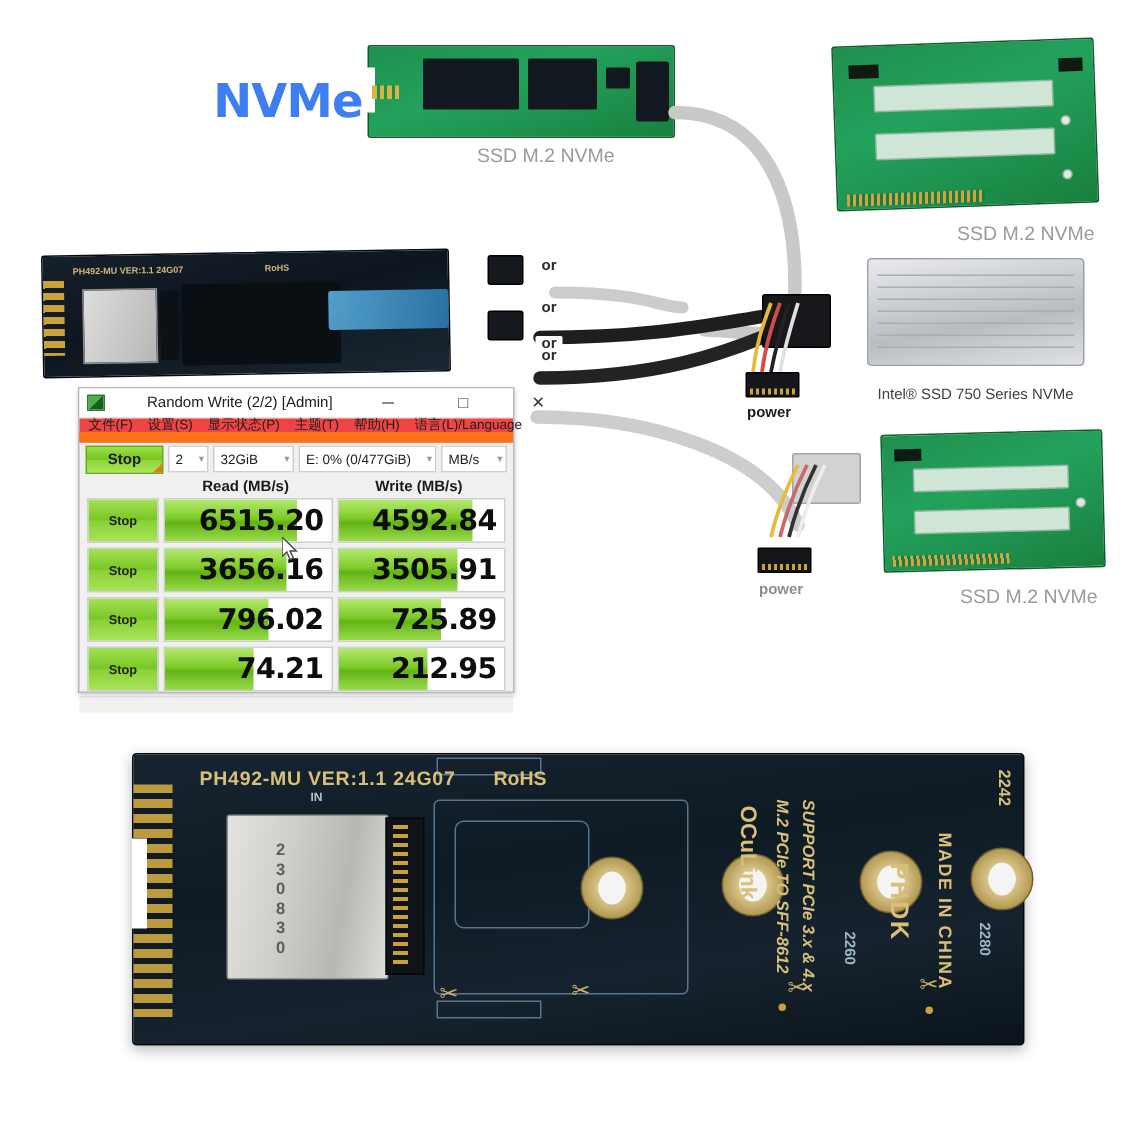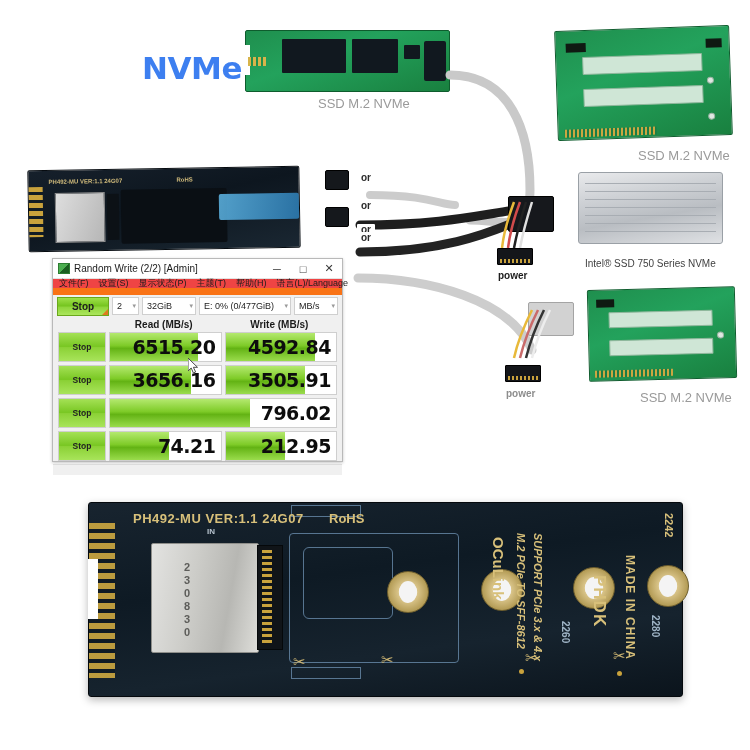--- a/index.html
+++ b/index.html
@@ -113,21 +113,21 @@
   
   #cdm {
     left:52px; top:258px; width:291px; height:204px;
     background:#f0f0f0; border:1px solid #b9b9b9;
     font-family:"Liberation Sans", sans-serif;
     box-shadow:0 1px 3px rgba(0,0,0,.22);
     display:flex; flex-direction:column;
   }
   #cdm-titlebar {
     height:20px; background:#ffffff; display:flex; align-items:center;
-    border-bottom:1px solid #e3e3e3; flex:none;
+    border-bottom:1px solid #e3e3e3; flex:none;gap:24px;
   }
   #cdm-appicon {
     width:12px; height:11px; margin:0 4px 0 5px;
     background:linear-gradient(135deg,#4caf50 0 50%,#1b5e20 50% 100%);
     border:1px solid #2e7d32; flex:none;
   }
   #cdm-title { font-size:10px; color:#1b1b1b; flex:1; white-space:nowrap; }
   .wbtn {
     width:26px; height:20px; display:flex; align-items:center;
     justify-content:center; font-size:11px; color:#3a3a3a; flex:none;
@@ -438,20 +438,24 @@
           <div class="bar-val">3505.91</div>
         </div>
       </div>
 
       <div class="cdm-row">
         <div class="row-stop">Stop</div>
         <div class="bar-cell">
           <div class="bar-fill" style="width:62%"></div>
           <div class="bar-val">796.02</div>
         </div>
+        <div class="bar-cell">
+          <div class="bar-fill" style="width:62%"></div>
+          <div class="bar-val">725.89</div>
+        </div>
       </div>
 
       <div class="cdm-row">
         <div class="row-stop">Stop</div>
         <div class="bar-cell">
           <div class="bar-fill" style="width:53%"></div>
           <div class="bar-val">74.21</div>
         </div>
         <div class="bar-cell">
           <div class="bar-fill" style="width:54%"></div>

